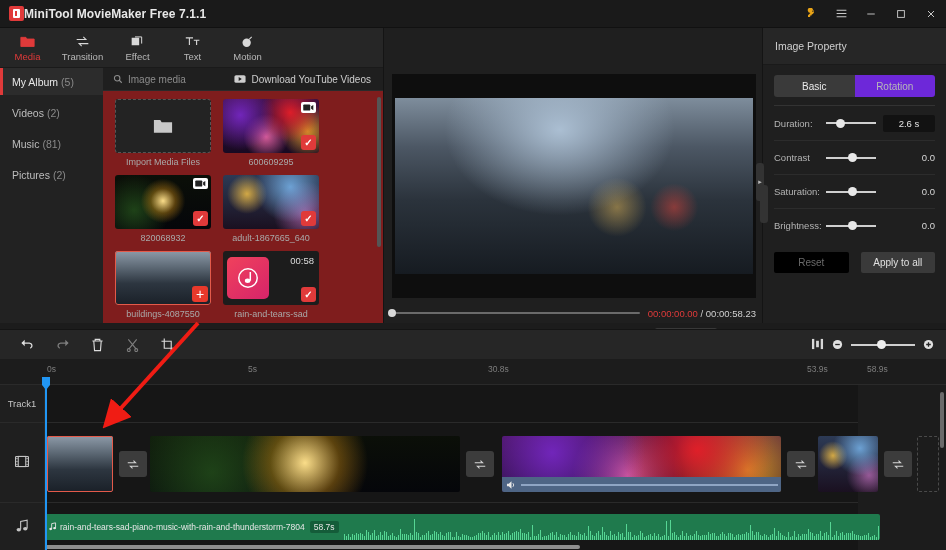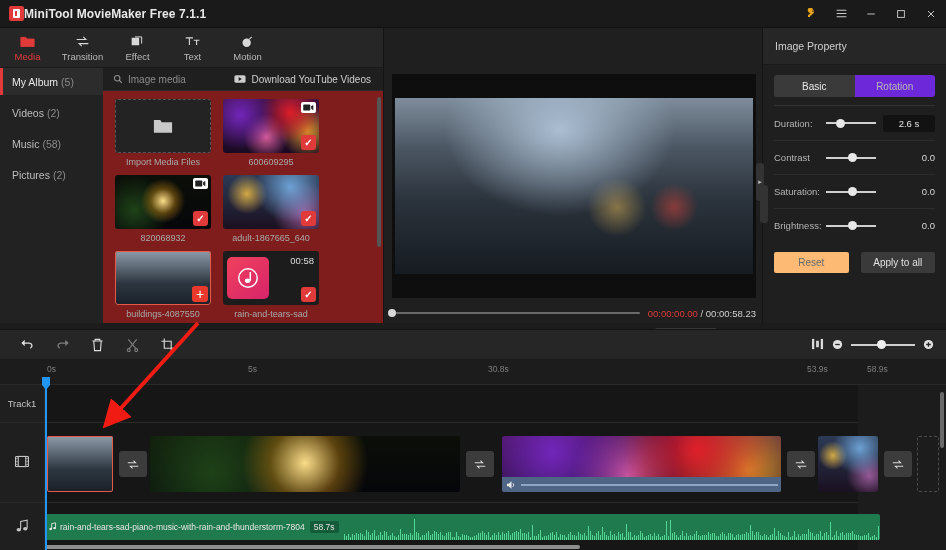--- a/index.html
+++ b/index.html
@@ -231,21 +231,21 @@
     width:74px; height:19px; background:#3a3a3a; border-radius:2px;
     display:flex; align-items:center; justify-content:center; gap:12px;
     font-size:9.5px; color:#dcdcdc; margin-left:6px; cursor:pointer;
   }
   .trash { margin-left:13px; cursor:pointer; }
   .btnrow { display:flex; gap:12px; margin:10px 11px 0 11px; }
   .pbtn {
     flex:1; height:21px; border-radius:2px; display:flex; align-items:center;
     justify-content:center; font-size:10px; cursor:pointer;
   }
-  .pbtn.dis { background:#fdba74; color:#6a6a6a; }
+  .pbtn.dis { background:#000000; color:#6a6a6a; }
   .pbtn.en { background:#3a3a3a; color:#e0e0e0; }
 
   
   .chandle {
     position:absolute; width:8px; height:38px; background:#333; border-radius:3px;
     display:flex; align-items:center; justify-content:center;
     font-size:7px; color:#bbb; cursor:pointer; z-index:5;
   }
 
   
@@ -408,21 +408,21 @@
       <div class="album sel">
         <span>My Album</span>
         <span class="cnt">(5)</span>
       </div>
       <div class="album" style="margin-top:4px">
         <span>Videos</span>
         <span class="cnt">(2)</span>
       </div>
       <div class="album" style="margin-top:4px">
         <span>Music</span>
-        <span class="cnt">(58)</span>
+        <span class="cnt">(81)</span>
       </div>
       <div class="album" style="margin-top:4px">
         <span>Pictures</span>
         <span class="cnt">(2)</span>
       </div>
     </div>
 
     <div class="mediamain">
       <div class="mediabar">
         <div class="searchbox">

